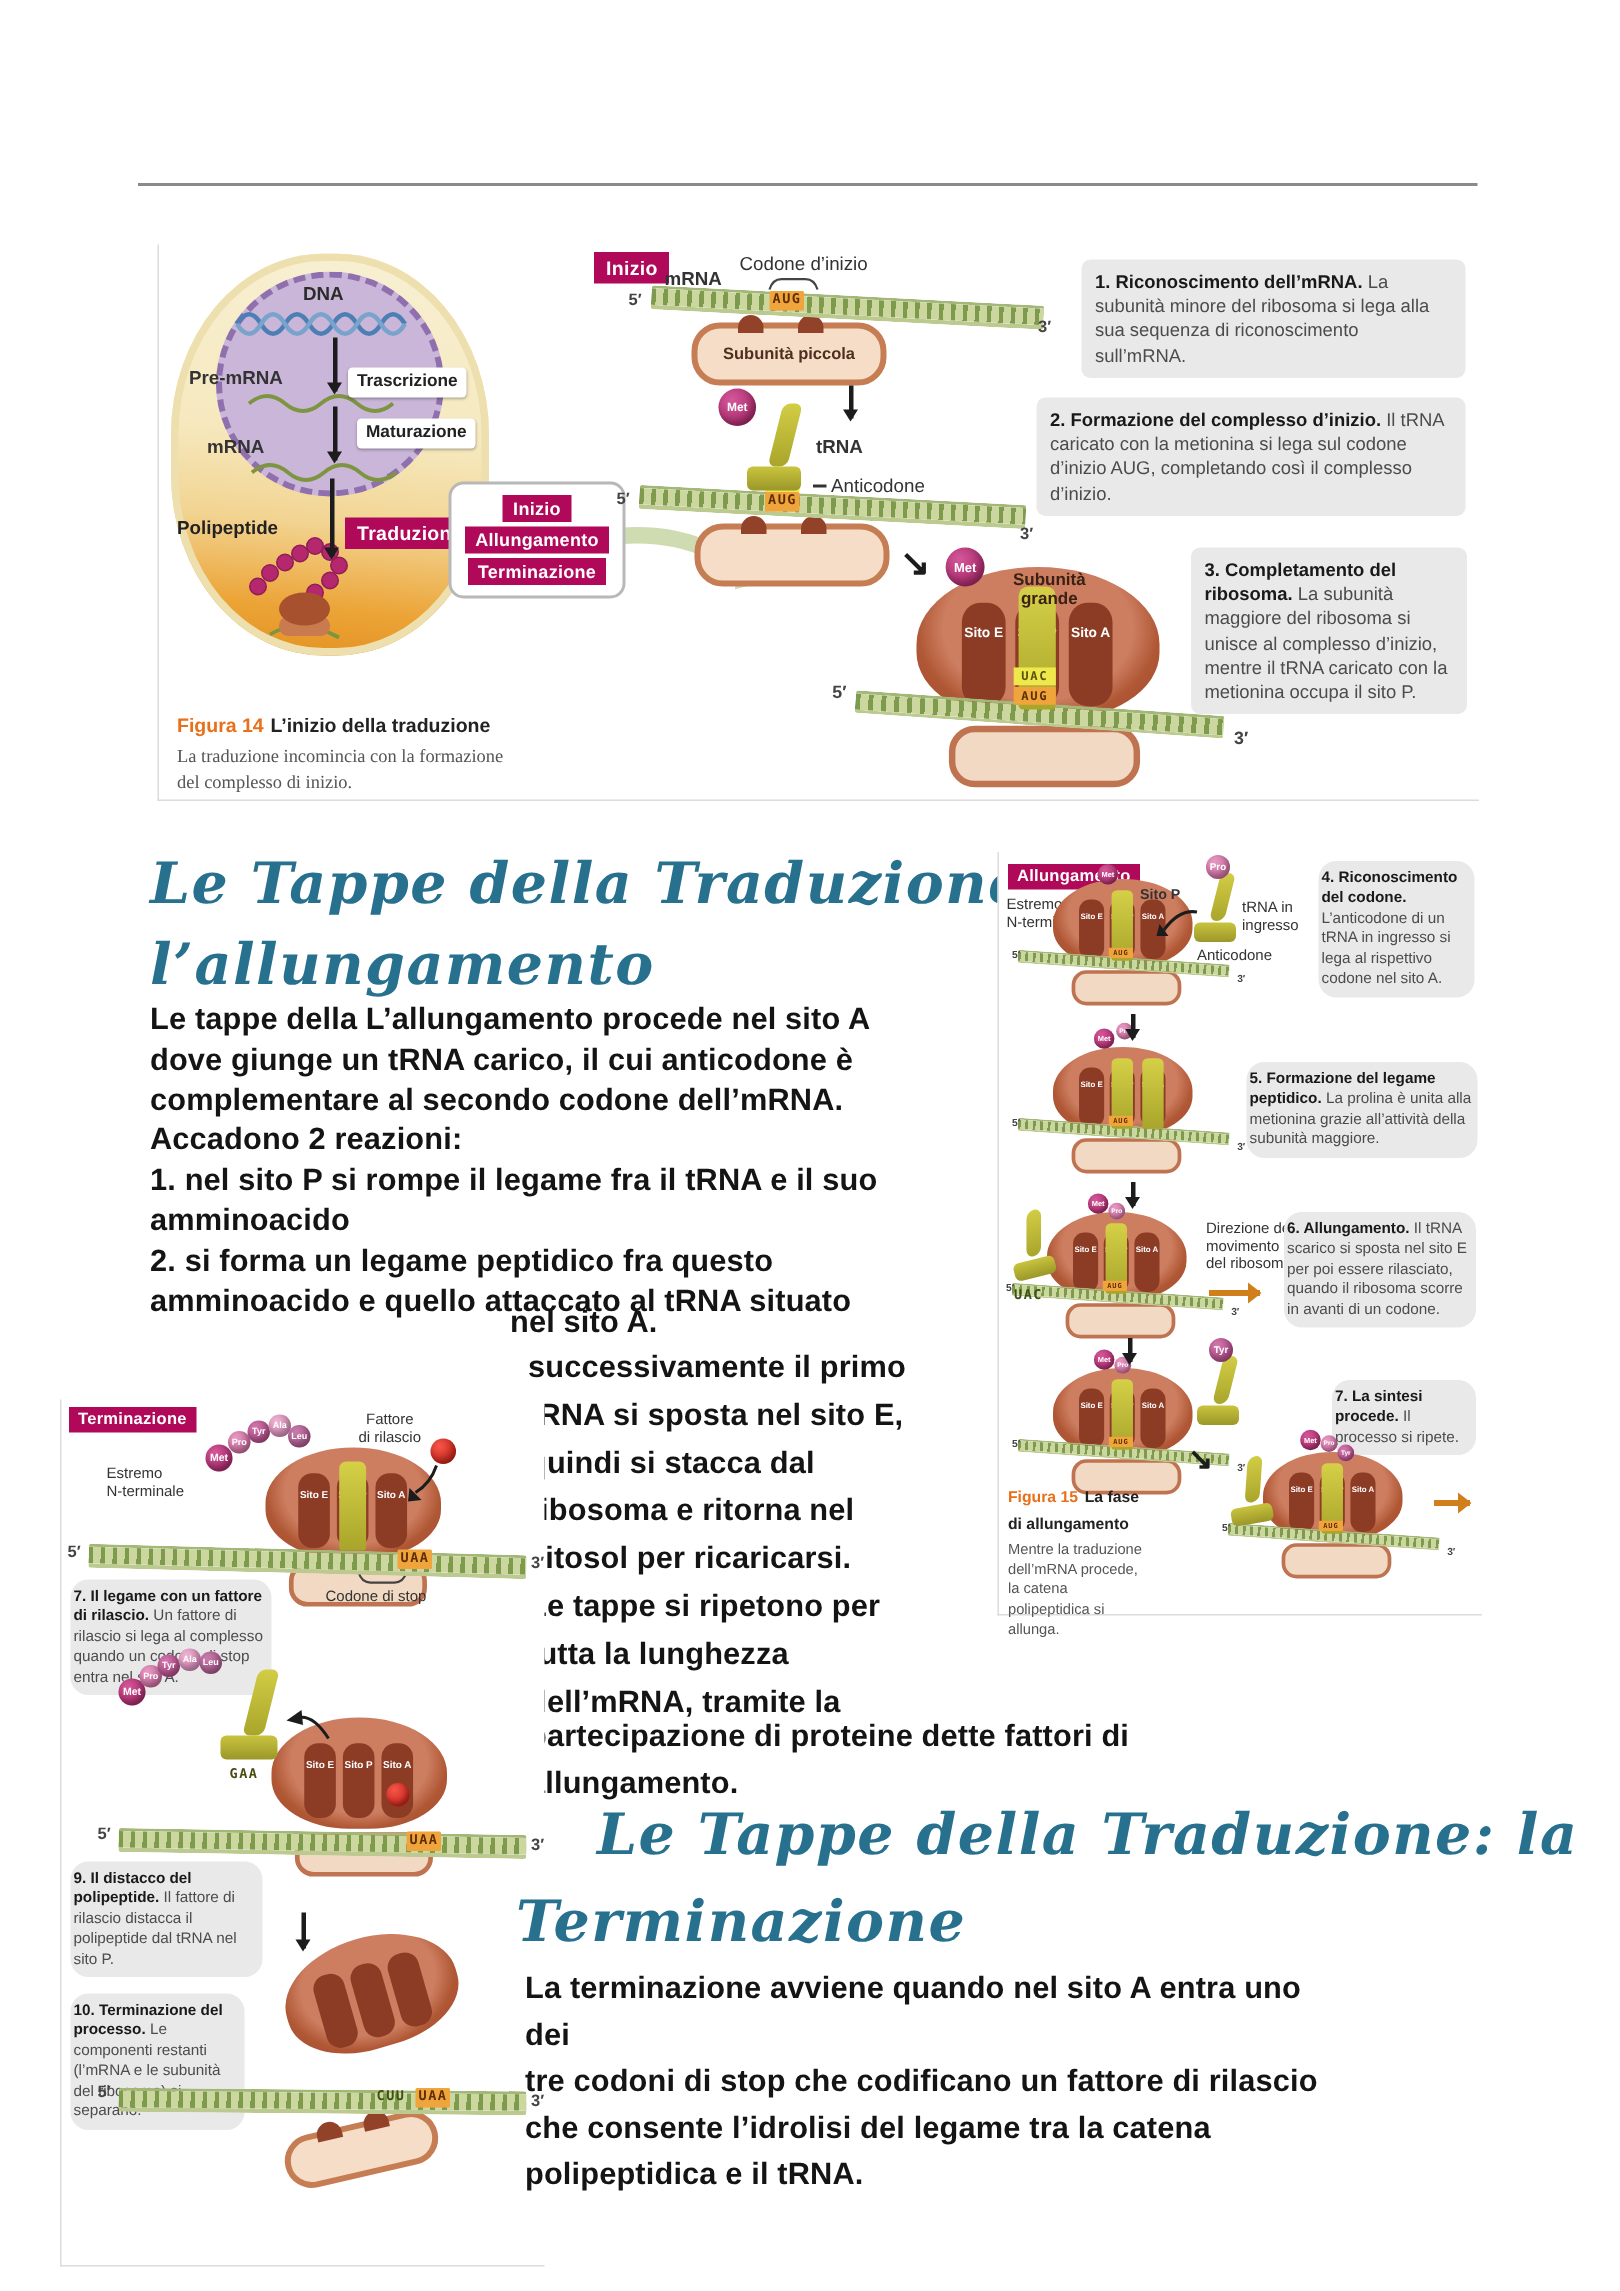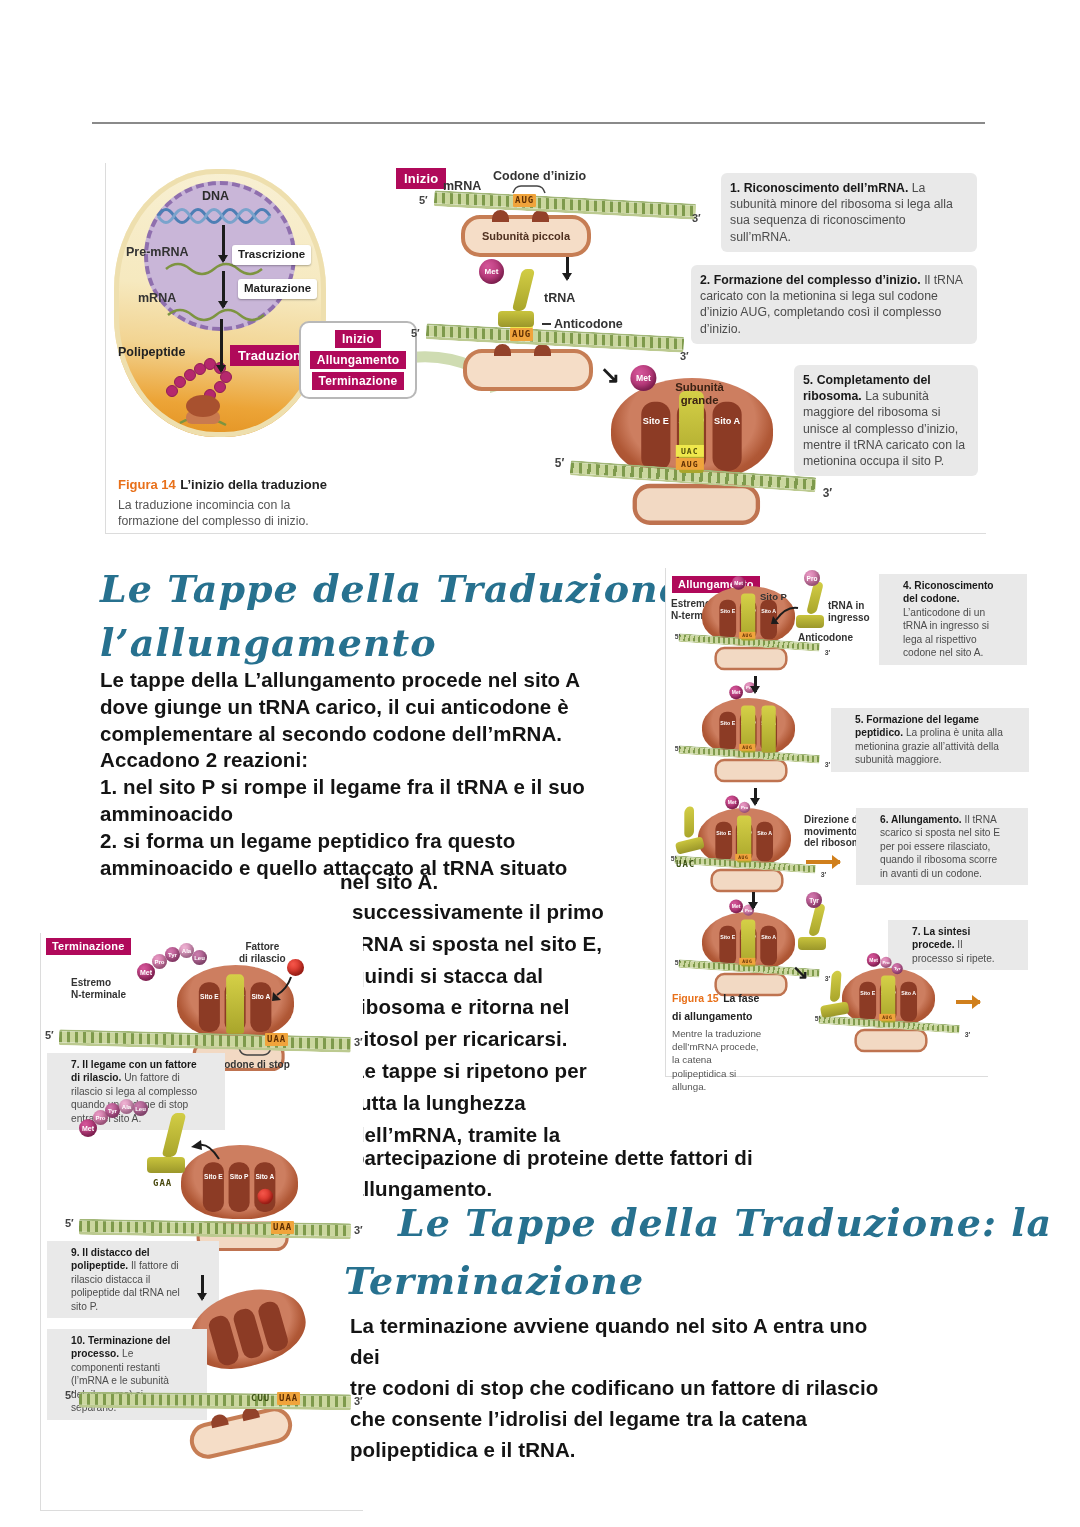--- a/index.html
+++ b/index.html
@@ -9,23 +9,23 @@
   .pre{white-space:pre-line;}
 
   
   .figbox{position:absolute;border-left:1px solid #dcdcdc;border-bottom:1px solid #dcdcdc;background:#fff;}
   .badge{position:absolute;background:#b0095a;color:#fff;font:700 13px/1 "Liberation Sans",sans-serif;
          padding:4px 8px;letter-spacing:.2px;}
   .badge.s{font-size:11px;padding:3px 6px;}
   .sbox{position:absolute;background:#e9e9e9;border-radius:6px;padding:7px 9px;
         font:400 12.3px/1.32 "Liberation Sans",sans-serif;color:#4c4c4c;}
   .sbox b{color:#191919;text-align:right;}
-  .sbox.s{font-size:10.2px;padding:5px 24px;border-radius:0;}
+  .sbox.s{font-size:10.2px;padding:5px 2px;border-radius:12px;}
   .lbl{position:absolute;font:700 12.5px/1.15 "Liberation Sans",sans-serif;color:#333;}
-  .lbl.n{font-weight:700;}
+  .lbl.n{font-weight:400;}
   .lbl.sm{font-size:10px;}
   .prime{position:absolute;font:700 11px "Liberation Sans",sans-serif;color:#444;z-index:6;}
   .figcap{position:absolute;font-family:"Liberation Sans",sans-serif;}
   .figcap .fl{font:700 13px/1.3 "Liberation Sans",sans-serif;color:#e8701a;}
   .figcap .ft{font:700 13px/1.3 "Liberation Sans",sans-serif;color:#222;}
   .figcap .fb{font:400 12.3px/1.35 "Liberation Sans",sans-serif;color:#555;margin-top:3px;}
   .figcap.s .fl,.figcap.s .ft{font-size:10.5px;}
   .figcap.s .fb{font-size:9.8px;}
 
   
@@ -215,27 +215,27 @@
       <div class="prime" style="left:196px;top:100px;">3′</div>
     </div>
 
     <div class="sbox" style="left:615px;top:10px;width:238px;">
       <b>1. Riconoscimento dell’mRNA.</b> <span>La subunità minore del ribosoma si lega alla sua sequenza di riconoscimento sull’mRNA.</span>
     </div>
     <div class="sbox" style="left:585px;top:102px;width:268px;">
       <b>2. Formazione del complesso d’inizio.</b> <span>Il tRNA caricato con la metionina si lega sul codone d’inizio AUG, completando così il complesso d’inizio.</span>
     </div>
     <div class="sbox" style="left:688px;top:202px;width:166px;">
-      <b>5. Completamento del ribosoma.</b> <span>La subunità maggiore del ribosoma si unisce al complesso d’inizio, mentre il tRNA caricato con la metionina occupa il sito P.</span>
+      <b>3. Completamento del ribosoma.</b> <span>La subunità maggiore del ribosoma si unisce al complesso d’inizio, mentre il tRNA caricato con la metionina occupa il sito P.</span>
     </div>
 
     <div class="figcap" style="left:12px;top:312px;width:240px;">
       <span class="fl">Figura 14</span>
       <span class="ft">L’inizio della traduzione</span>
-      <div class="fb" style="width:225px;">La traduzione incomincia con la formazione del complesso di inizio.</div>
+      <div class="fb" style="width:225px;font-family:Liberation Serif, serif;">La traduzione incomincia con la formazione del complesso di inizio.</div>
     </div>
   </div>
 
   <div class="script" style="left:100px;top:568px;">Le Tappe della Traduzione:</div>
   <div class="script" style="left:100px;top:622px;">l’allungamento</div>
   <div class="hand pre" style="left:100px;top:667px;width:560px;">Le tappe della L’allungamento procede nel sito A
 dove giunge un tRNA carico, il cui anticodone è
 complementare al secondo codone dell’mRNA.
 Accadono 2 reazioni:
 1. nel sito P si rompe il legame fra il tRNA e il suo

